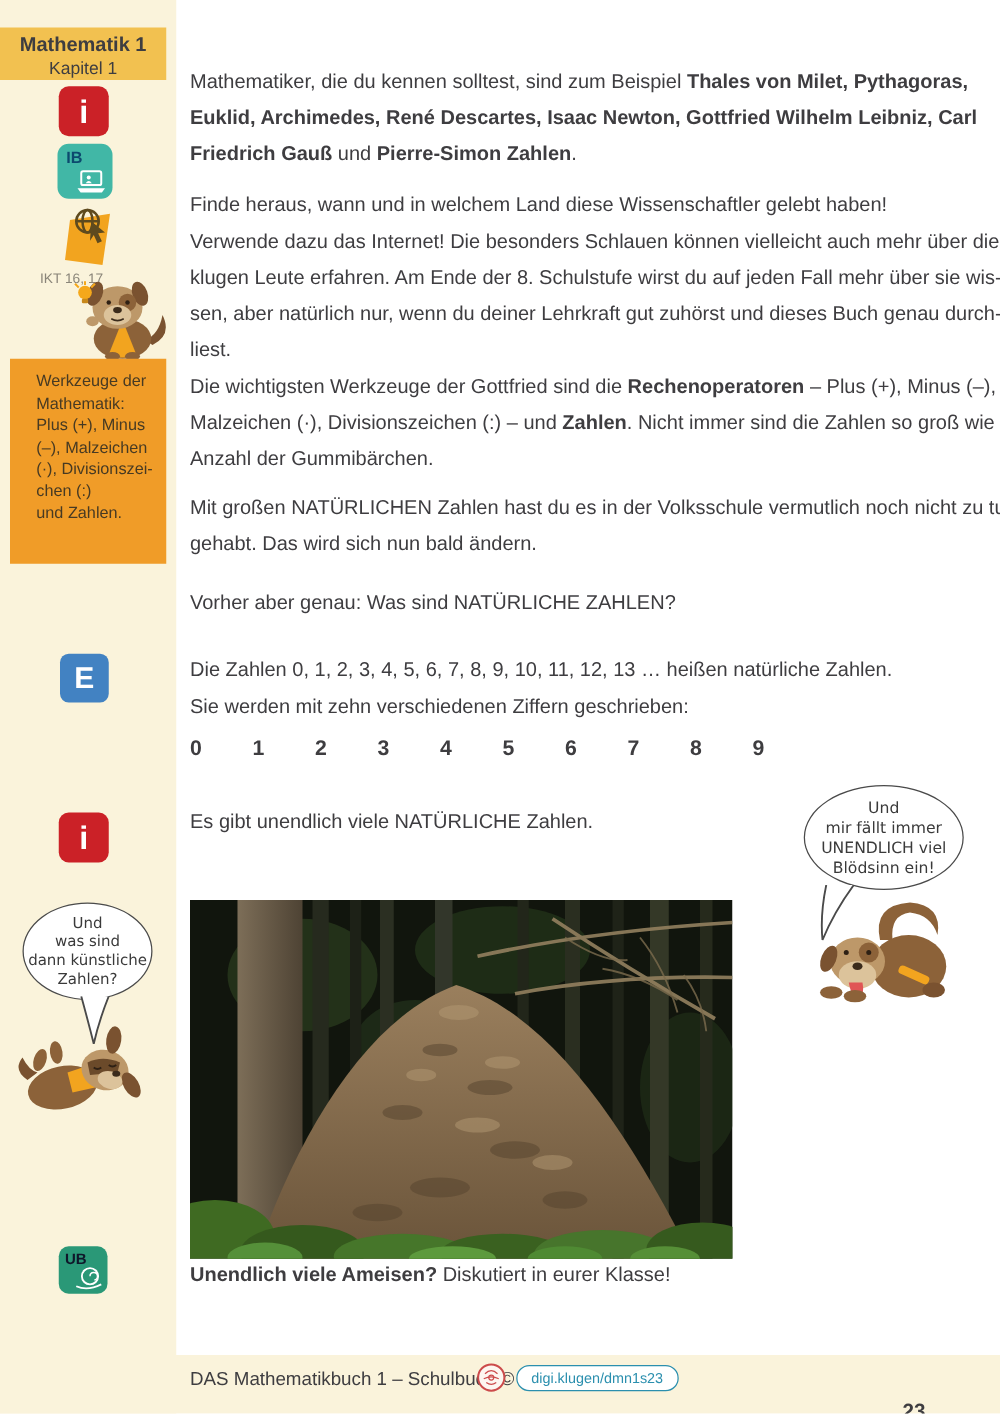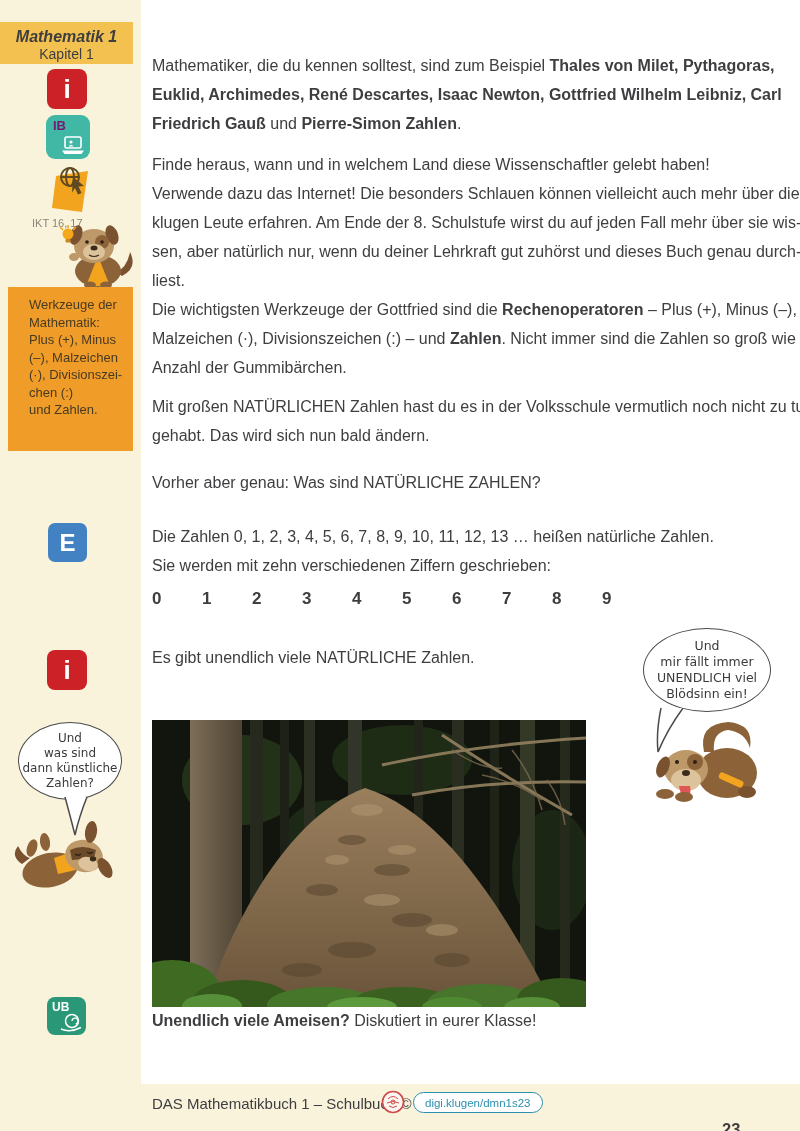--- a/index.html
+++ b/index.html
@@ -4,32 +4,32 @@
 <style>
   html,body{margin:0;padding:0;}
   .page{position:relative;width:800px;height:1131px;background:#ffffff;
         font-family:"Liberation Sans",sans-serif;color:#3e3d40;overflow:hidden;}
   .abs{position:absolute;}
 
   
   .sidebar{left:0;top:0;width:141px;height:1131px;background:#faf3db;}
   .chapter-box{left:0;top:22px;width:133px;height:42px;background:#f2c150;
                text-align:center;padding-top:6px;box-sizing:border-box;}
-  .chapter-title{font-size:16px;font-weight:bold;line-height:18px;font-style:italic;}
+  .chapter-title{font-size:16px;font-weight:bold;line-height:18px;}
   .chapter-sub{font-size:14px;line-height:16px;}
 
   .tile{border-radius:8px;color:#fff;display:flex;align-items:center;justify-content:center;box-sizing:border-box;}
   .tile-i{left:47px;top:69px;width:40px;height:40px;background:#cb2127;font-weight:800;font-size:26px;}
   .tile-i2{left:47px;top:650px;width:40px;height:40px;background:#cb2127;font-weight:800;font-size:26px;border-radius:8px;}
   .tile-ib{left:46px;top:115px;width:44px;height:44px;background:#41b7a6;border-radius:9px;}
-  .tile-ib .lbl{position:absolute;left:7px;top:3px;font-weight:bold;font-size:13px;color:#701a75;}
+  .tile-ib .lbl{position:absolute;left:7px;top:3px;font-weight:bold;font-size:13px;color:#0c4a6e;}
   .tile-ib svg{position:absolute;right:4px;bottom:4px;}
   .tile-e{left:48px;top:523px;width:39px;height:39px;background:#4282c2;font-weight:800;font-size:24px;border-radius:7px;}
   .tile-ub{left:47px;top:997px;width:39px;height:38px;background:#2a9877;border-radius:8px;}
-  .tile-ub .lbl{position:absolute;left:5px;top:3px;font-weight:bold;font-size:12px;color:#ffffff;}
+  .tile-ub .lbl{position:absolute;left:5px;top:3px;font-weight:bold;font-size:12px;color:#0f172a;}
   .tile-ub svg{position:absolute;right:2px;bottom:2px;}
 
   .ikt-label{left:32px;top:217px;width:74px;text-align:left;font-size:11px;color:#8a8579;}
 
   .tools-box{left:8px;top:287px;width:125px;height:164px;background:#f09c28;
              padding:9px 0 0 21px;box-sizing:border-box;color:#473a23;
              font-size:13px;line-height:17.5px;white-space:pre;}
 
   .bubble{background:#fff;border:1.5px solid #4a4a4a;border-radius:50%;
           display:flex;align-items:center;justify-content:center;text-align:center;

